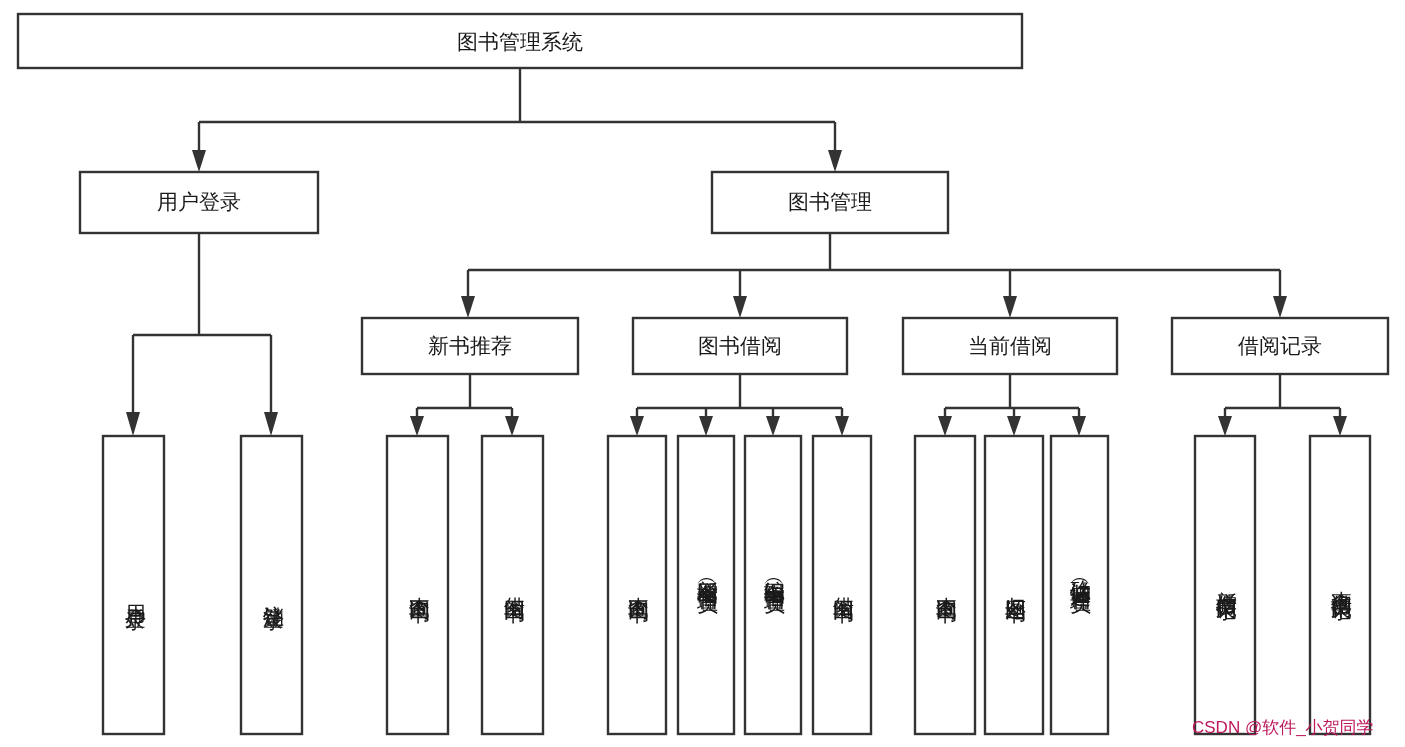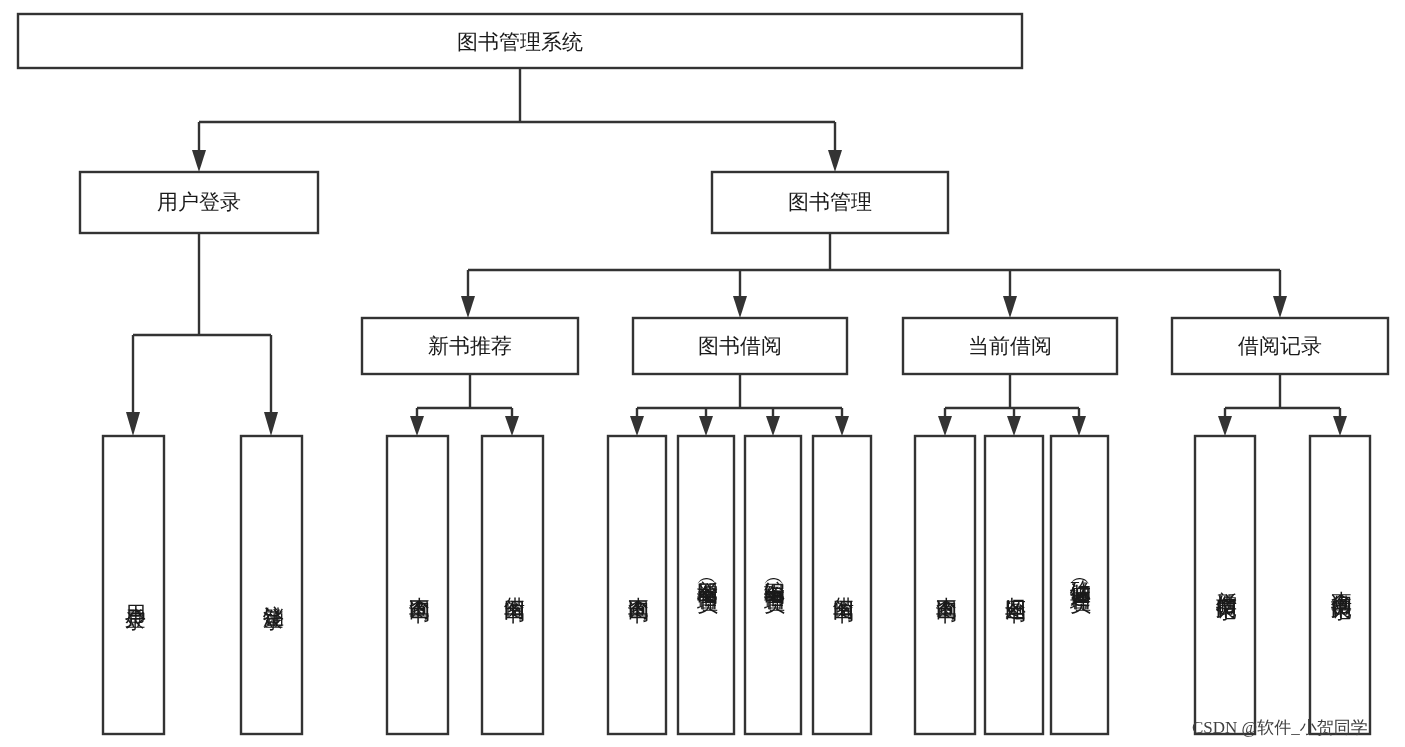--- a/index.html
+++ b/index.html
@@ -53,23 +53,23 @@
     font-family: "Liberation Sans", "DejaVu Sans", sans-serif;
     font-size: 21px;
     fill: #1a1a1a;
     text-anchor: middle;
     dominant-baseline: middle;
     writing-mode: vertical-rl;
     letter-spacing: 2px;
   }
   .watermark {
     position: absolute;
-    font-family: Liberation Serif, serif;
+    font-family: Liberation Sans, sans-serif;
     font-size: 17px;
-    color: #404040;
+    color: #be185d;
     white-space: nowrap;
     pointer-events: none;
     user-select: none;
   }
 </style>
 </head>
 <body>
 
 <div id="diagram-root">
 

